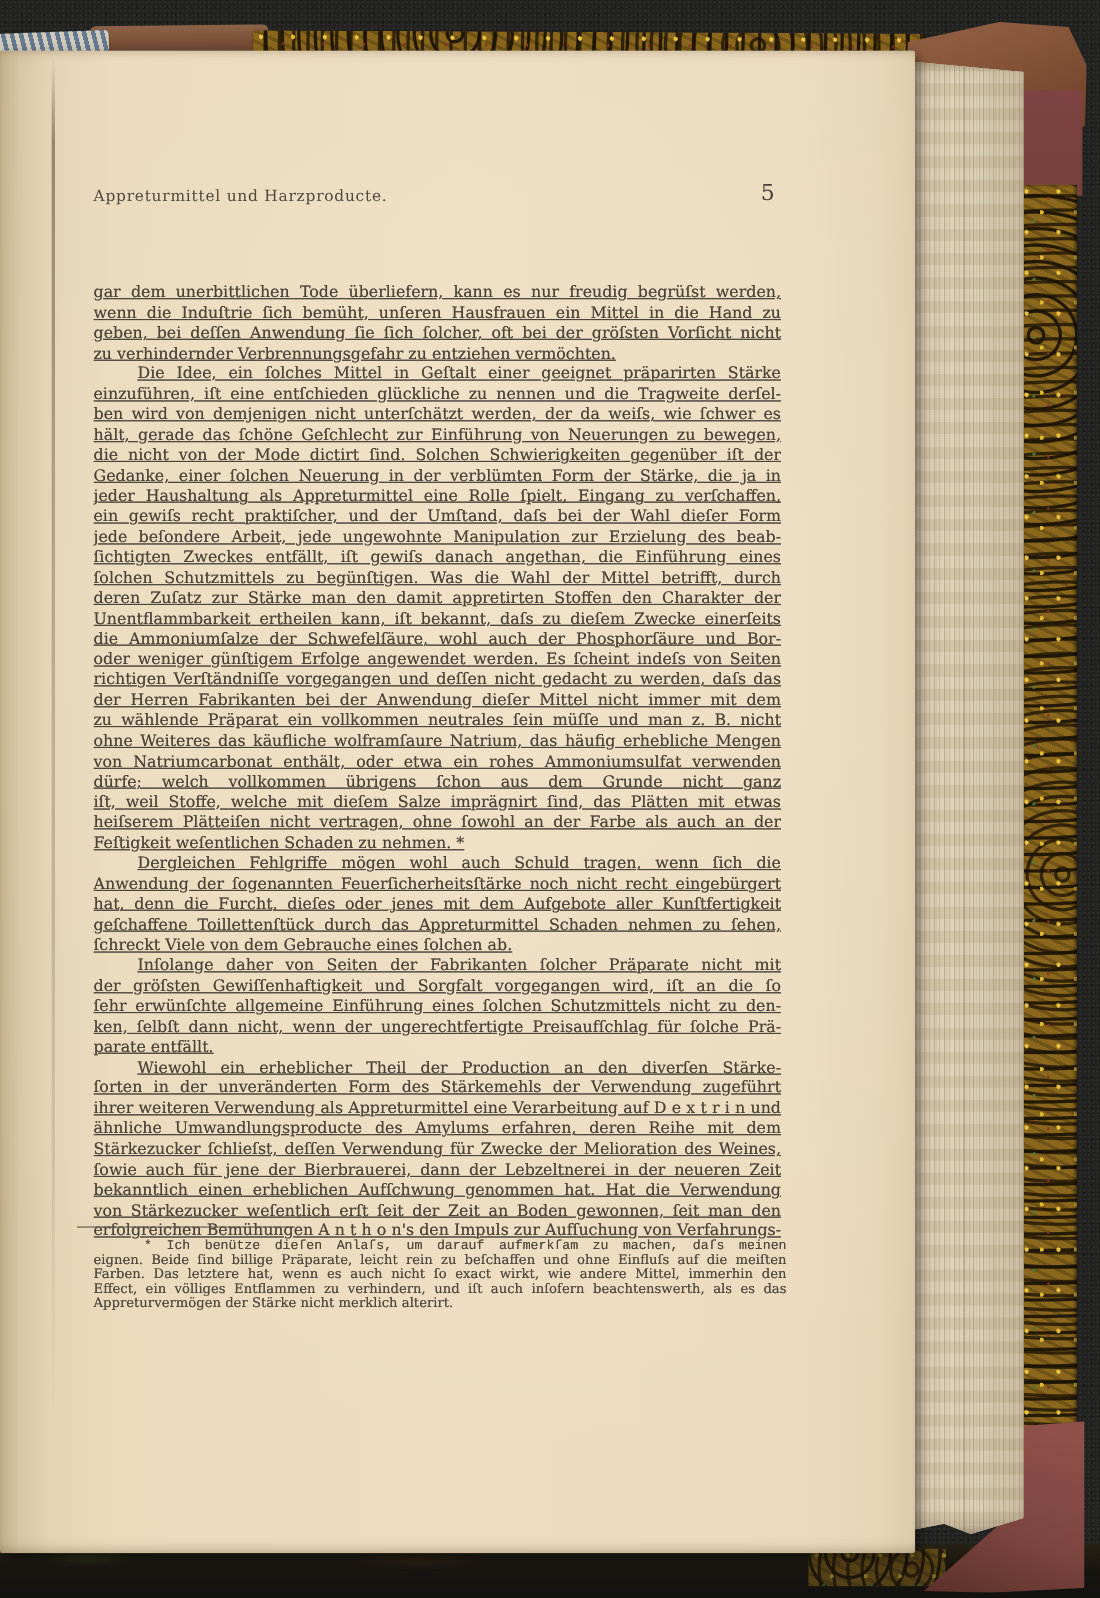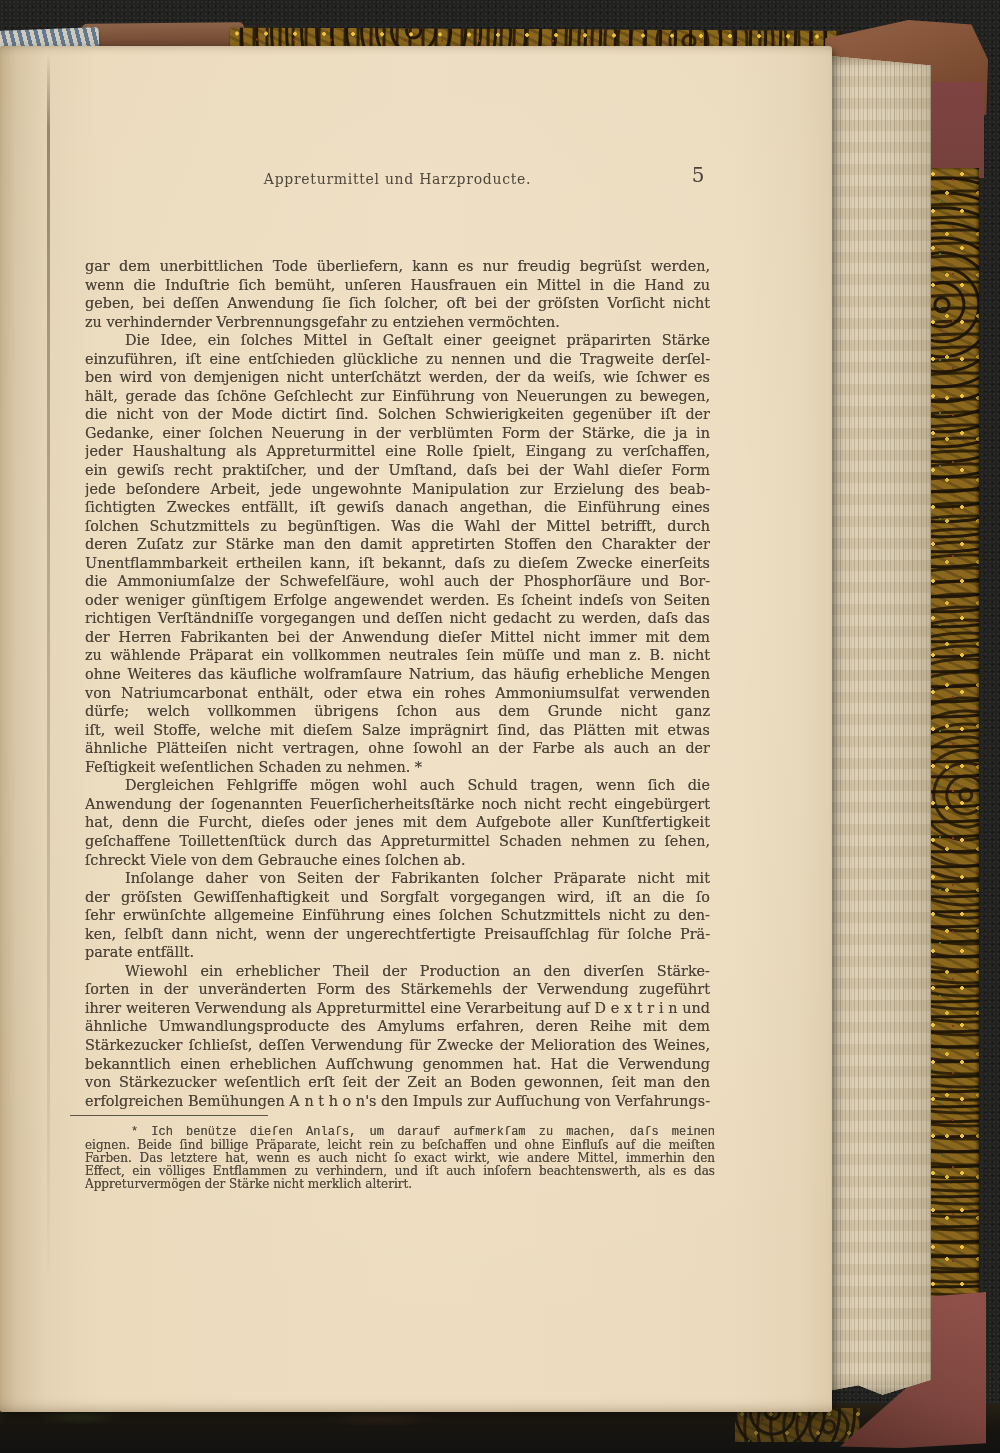--- a/index.html
+++ b/index.html
@@ -90,34 +90,34 @@
       #e9d8bb;
     border-radius:2px 3px 3px 2px;
     box-shadow:inset 0 8px 10px -8px rgba(80,60,35,.35), inset 0 -12px 12px -10px rgba(80,60,35,.35), 2px 4px 10px rgba(0,0,0,.5);
   }
   .crease{
     position:absolute; left:47px; top:8px; width:3px; height:1230px;
     background:linear-gradient(180deg, rgba(90,70,45,0) 0, rgba(90,70,45,.55) 6%, rgba(90,70,45,.30) 45%, rgba(90,70,45,.18) 75%, rgba(90,70,45,0) 100%);
     filter:blur(.4px);
   }
   .running-title{
-    position:absolute; left:85px; top:125px; width:625px; text-align:center;
+    position:absolute; left:85px; top:125px; width:625px; 
     font-size:14px; letter-spacing:.7px; color:#4f473c;
   }
   .page-number{
     position:absolute; left:678px; top:117px; width:40px; text-align:center;
     font-size:20px; color:#4a423a;
   }
   .text-block{
     position:absolute; left:85px; top:211px; width:625px;
     font-size:14.4px; line-height:18.55px; color:#4c4338;
     text-shadow:0 0 .5px rgba(76,67,56,.7);
   }
   .paragraph{margin:0;}
-  .line{ text-align:justify; text-align-last:justify; height:18.55px; overflow:hidden; }
+  .line{ text-align:justify; text-align-last:justify; height:18.55px; overflow:hidden;text-decoration:underline; }
   .line.last{ text-align-last:left; }
   .line.indent{ text-indent:40px; }
   .footnote-rule{
     position:absolute; left:70px; top:1069px; width:198px; height:1px;
     background:#5d5347;
   }
   .footnote{
     position:absolute; left:85px; top:1080px; width:630px;
     font-size:12px; line-height:13.1px; color:#4f473c;
     text-shadow:0 0 .4px rgba(79,71,60,.7);
@@ -174,21 +174,21 @@
           <div class="line">Unentflammbarkeit ertheilen kann, iſt bekannt, daſs zu dieſem Zwecke einerſeits</div>
           <div class="line">die Ammoniumſalze der Schwefelſäure, wohl auch der Phosphorſäure und Bor-</div>
           <div class="line">oder weniger günſtigem Erfolge angewendet werden. Es ſcheint indeſs von Seiten</div>
           <div class="line">richtigen Verſtändniſſe vorgegangen und deſſen nicht gedacht zu werden, daſs das</div>
           <div class="line">der Herren Fabrikanten bei der Anwendung dieſer Mittel nicht immer mit dem</div>
           <div class="line">zu wählende Präparat ein vollkommen neutrales ſein müſſe und man z. B. nicht</div>
           <div class="line">ohne Weiteres das käufliche wolframſaure Natrium, das häufig erhebliche Mengen</div>
           <div class="line">von Natriumcarbonat enthält, oder etwa ein rohes Ammoniumsulfat verwenden</div>
           <div class="line">dürfe; welch vollkommen übrigens ſchon aus dem Grunde nicht ganz empfehlenswerth</div>
           <div class="line">iſt, weil Stoffe, welche mit dieſem Salze imprägnirt ſind, das Plätten mit etwas</div>
-          <div class="line">ähnliche Plätteiſen nicht vertragen, ohne ſowohl an der Farbe als auch an der</div>
+          <div class="line">heiſserem Plätteiſen nicht vertragen, ohne ſowohl an der Farbe als auch an der</div>
           <div class="line last">Feſtigkeit weſentlichen Schaden zu nehmen. *</div>
         </div>
         <div class="paragraph">
           <div class="line indent">Dergleichen Fehlgriffe mögen wohl auch Schuld tragen, wenn ſich die</div>
           <div class="line">Anwendung der ſogenannten Feuerſicherheitsſtärke noch nicht recht eingebürgert</div>
           <div class="line">hat, denn die Furcht, dieſes oder jenes mit dem Aufgebote aller Kunſtfertigkeit</div>
           <div class="line">geſchaffene Toillettenſtück durch das Appreturmittel Schaden nehmen zu ſehen,</div>
           <div class="line last">ſchreckt Viele von dem Gebrauche eines ſolchen ab.</div>
         </div>
         <div class="paragraph">
@@ -197,20 +197,21 @@
           <div class="line">ſehr erwünſchte allgemeine Einführung eines ſolchen Schutzmittels nicht zu den-</div>
           <div class="line">ken, ſelbſt dann nicht, wenn der ungerechtfertigte Preisaufſchlag für ſolche Prä-</div>
           <div class="line last">parate entfällt.</div>
         </div>
         <div class="paragraph">
           <div class="line indent">Wiewohl ein erheblicher Theil der Production an den diverſen Stärke-</div>
           <div class="line">ſorten in der unveränderten Form des Stärkemehls der Verwendung zugeführt</div>
           <div class="line">ihrer weiteren Verwendung als Appreturmittel eine Verarbeitung auf D e x t r i n und</div>
           <div class="line">ähnliche Umwandlungsproducte des Amylums erfahren, deren Reihe mit dem</div>
           <div class="line">Stärkezucker ſchlieſst, deſſen Verwendung für Zwecke der Melioration des Weines,</div>
+          <div class="line">ſowie auch für jene der Bierbrauerei, dann der Lebzeltnerei in der neueren Zeit</div>
           <div class="line">bekanntlich einen erheblichen Aufſchwung genommen hat. Hat die Verwendung</div>
           <div class="line">von Stärkezucker weſentlich erſt ſeit der Zeit an Boden gewonnen, ſeit man den</div>
           <div class="line">erfolgreichen Bemühungen A n t h o n's den Impuls zur Aufſuchung von Verfahrungs-</div>
         </div>
       </div>
 
     <div class="footnote-rule"></div>
     <div class="footnote">
         <div class="paragraph">
           <div class="fn-line indent">* Ich benütze dieſen Anlaſs, um darauf aufmerkſam zu machen, daſs meinen Erfahrungen</div>

